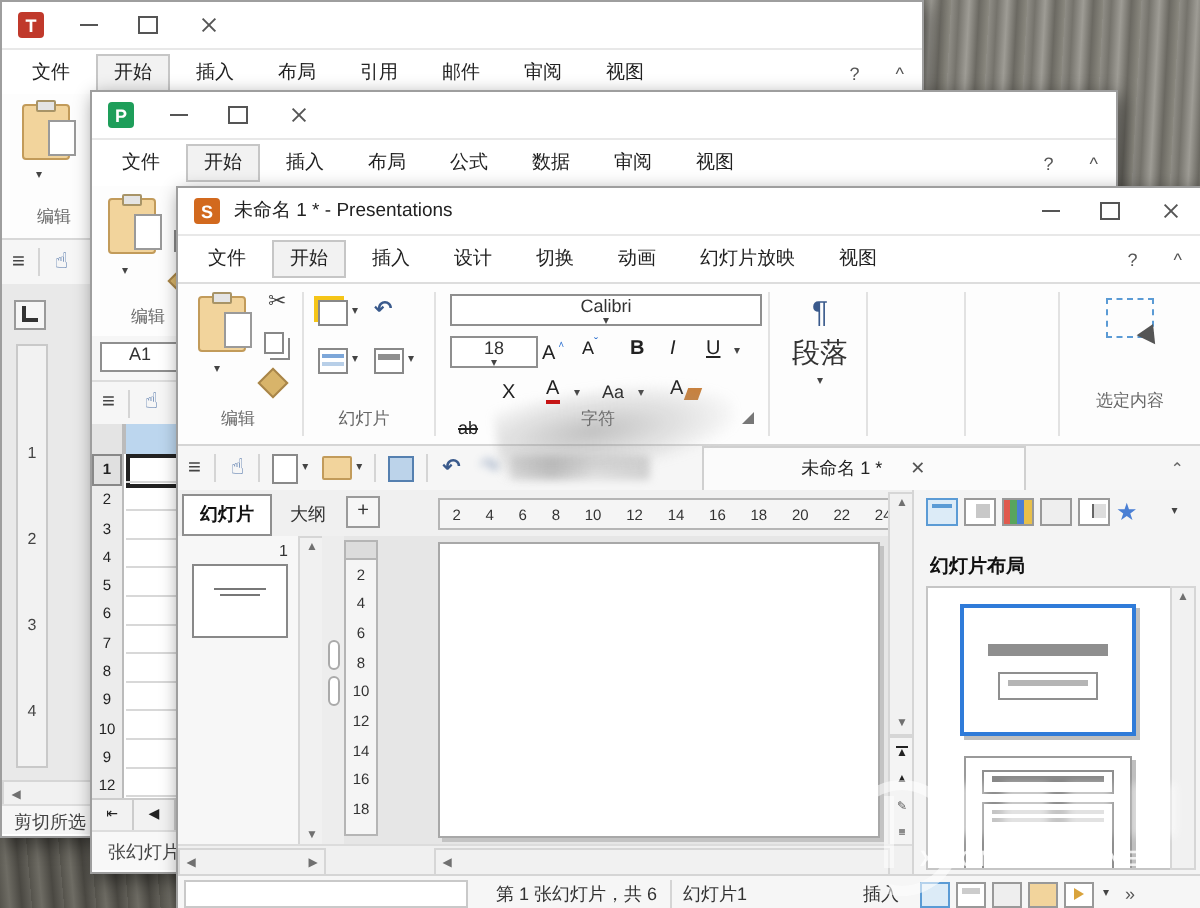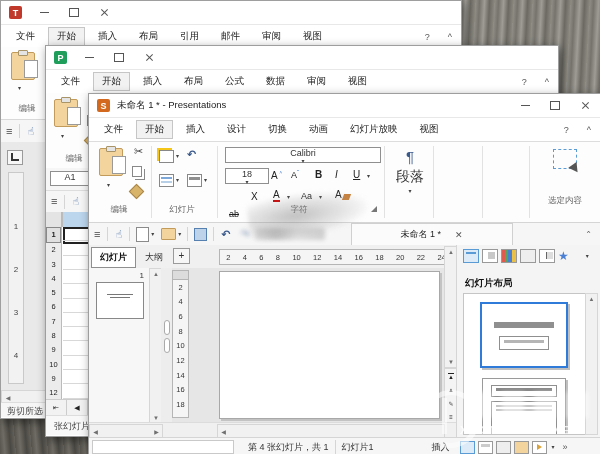--- a/index.html
+++ b/index.html
@@ -449,21 +449,21 @@
         <span class="sarrow" style="position:absolute;left:0;width:11px;height:100%;">◀</span>
         <span class="sarrow" style="position:absolute;right:0;width:11px;height:100%;">▶</span>
       </div>
       <div class="scroll" style="position:absolute;left:128px;top:1px;width:226px;height:12px;">
         <span class="sarrow" style="position:absolute;left:0;width:11px;height:100%;">◀</span>
       </div>
     </div>
 
     <div style="position:absolute;left:0;top:343px;width:100%;height:18px;background:#f6f6f6;border-top:1px solid #d5d5d5;display:flex;align-items:center;font-size:9px;color:#333;">
       <span style="width:140px;height:12px;background:#fff;border:1px solid #c9c9c9;margin-left:3px;"></span>
-      <span style="margin-left:14px;white-space:nowrap;">第 4 张幻灯片，共 1</span>
+      <span style="margin-left:14px;white-space:nowrap;">第 1 张幻灯片，共 6</span>
       <span class="vsep" style="margin:0 6px;"></span>
       <span>幻灯片1</span>
       <span style="margin-left:58px;">插入</span>
       <span style="margin-left:10px;width:13px;height:11px;border:1px solid #5b9bd5;background:#dcebf7;display:inline-block;"></span>
       <span style="margin-left:3px;width:13px;height:11px;border:1px solid #999;background:#fff;display:inline-block;">
           <span style="display:block;margin:2px;height:3px;background:#ccc;"></span>
         </span>
       <span style="margin-left:3px;width:13px;height:11px;border:1px solid #999;background:#eee;display:inline-block;"></span>
       <span style="margin-left:3px;width:13px;height:11px;border:1px solid #999;background:#f2d49c;display:inline-block;"></span>
       <span style="margin-left:3px;width:13px;height:11px;border:1px solid #999;background:#fff;display:inline-block;">

